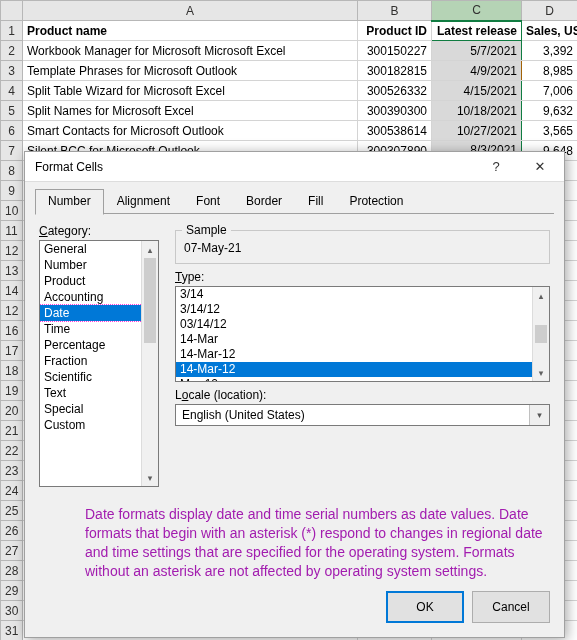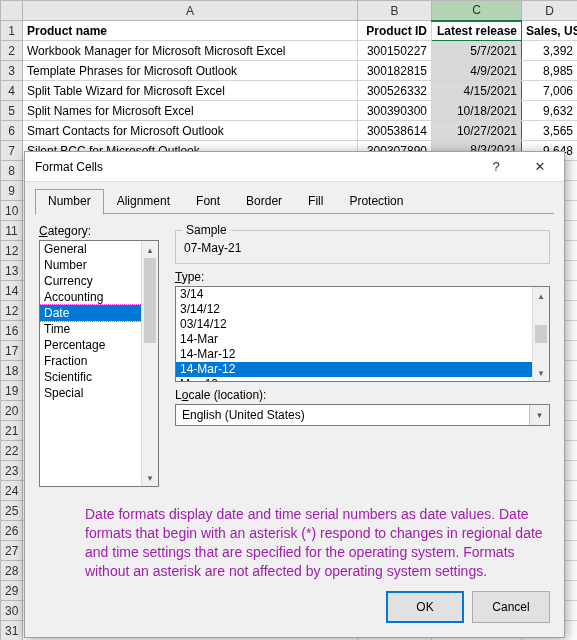--- a/index.html
+++ b/index.html
@@ -445,28 +445,30 @@
         <div class="tab">Protection</div>
       </div>
   </div>
   <div class="body">
     <div class="left-col">
       <span class="lbl"><span class="ul">C</span>ategory:</span>
       <div class="catlist">
         <div id="catitems">
             <div class="item">General</div>
             <div class="item">Number</div>
-            <div class="item">Currency</div>
+            <div class="item">Product</div>
             <div class="item">Accounting</div>
             <div class="item sel">Date</div>
             <div class="item">Time</div>
             <div class="item">Percentage</div>
             <div class="item">Fraction</div>
             <div class="item">Scientific</div>
+            <div class="item">Text</div>
             <div class="item">Special</div>
+            <div class="item">Custom</div>
           </div>
         <div class="scrollbar">
           <div class="arr">▴</div>
           <div class="track">
               <div class="thumb" style="top:0;height:40%"></div>
             </div>
           <div class="arr">▾</div>
         </div>
       </div>
     </div>

